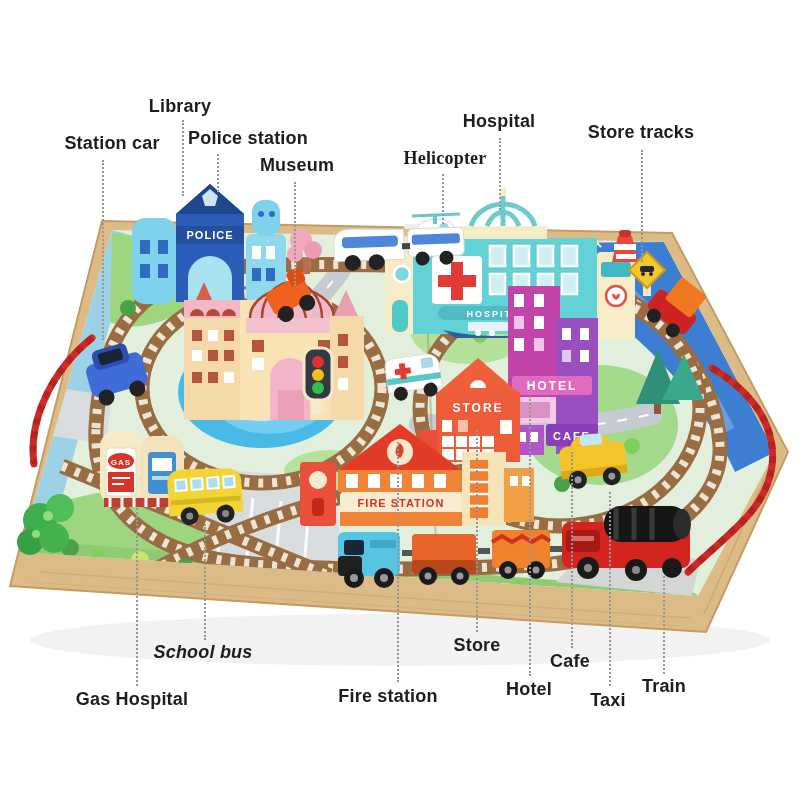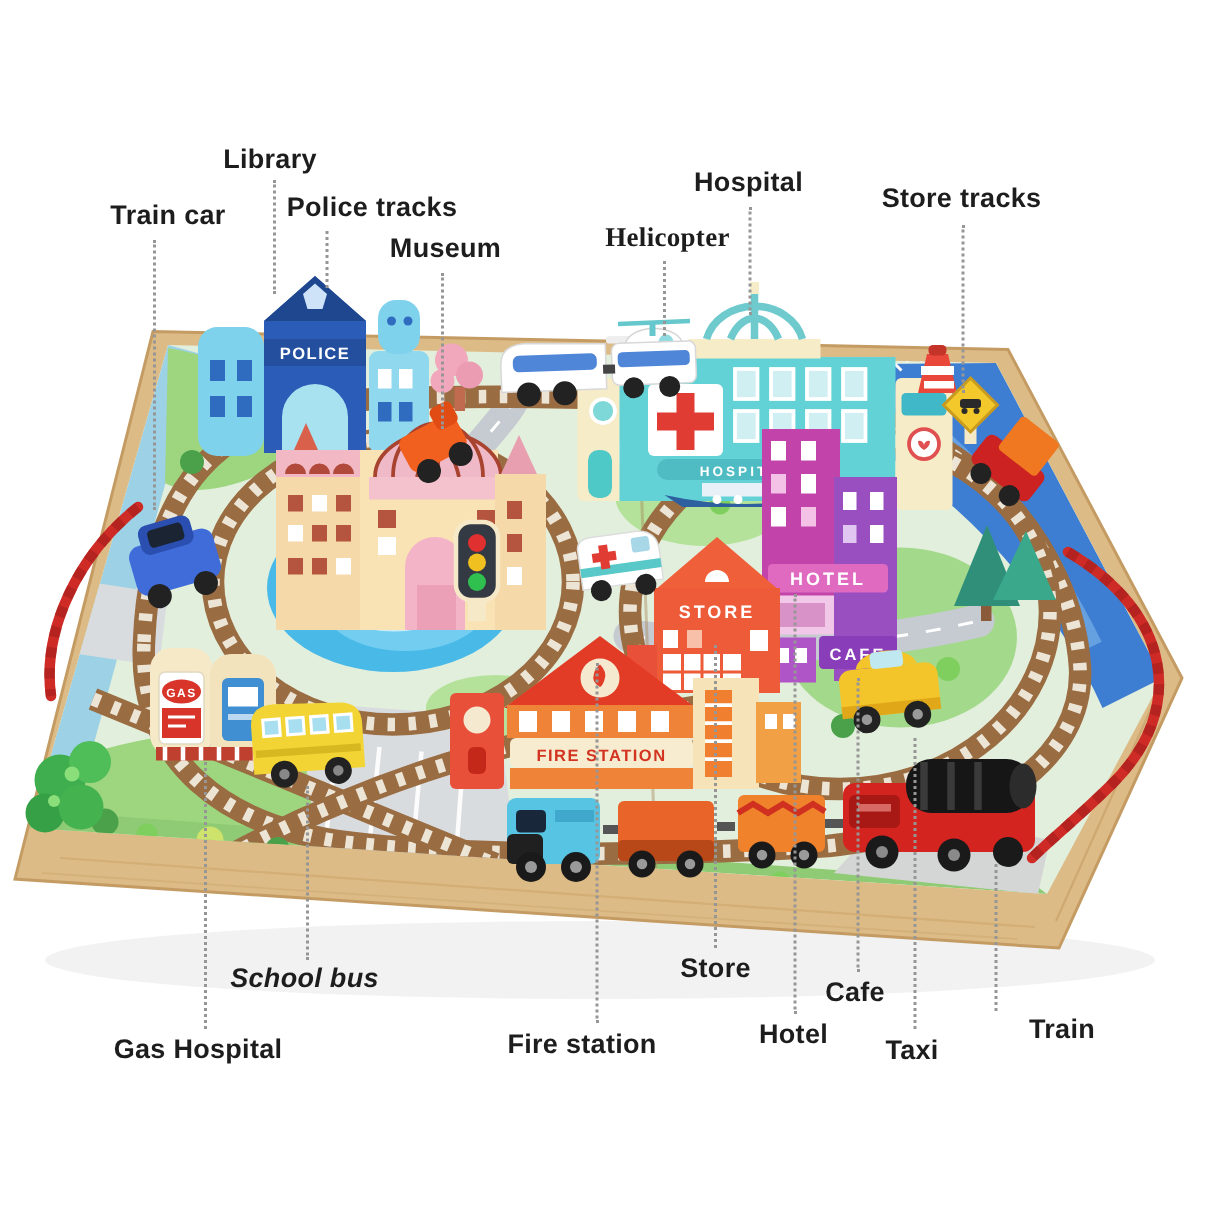--- a/index.html
+++ b/index.html
@@ -455,34 +455,34 @@
       <circle cx="588" cy="568" r="11" fill="#1a1a1a"></circle>
           <circle cx="636" cy="570" r="11" fill="#1a1a1a"></circle>
           <circle cx="672" cy="568" r="10" fill="#1a1a1a"></circle>
       <circle cx="588" cy="568" r="4" fill="#8a8a8a"></circle>
           <circle cx="636" cy="570" r="4" fill="#8a8a8a"></circle>
     </g>
   </g>
 </svg>
 
   <div class="ann-label" style="left:180px;top:96px;"><span>Library</span></div>
-  <div class="ann-label" style="left:112px;top:133px;"><span>Train car</span></div>
-  <div class="ann-label" style="left:248px;top:128px;"><span>Police tracks</span></div>
+  <div class="ann-label" style="left:112px;top:133px;"><span>Station car</span></div>
+  <div class="ann-label" style="left:248px;top:128px;"><span>Police station</span></div>
   <div class="ann-label" style="left:297px;top:155px;"><span>Museum</span></div>
   <div class="ann-label" style="left:499px;top:111px;"><span>Hospital</span></div>
   <div class="ann-label" style="left:445px;top:148px;font-family:Liberation Serif, serif;"><span>Helicopter</span></div>
   <div class="ann-label" style="left:641px;top:122px;"><span>Store tracks</span></div>
   <div class="ann-label" style="left:203px;top:642px;font-style:italic;"><span>School bus</span></div>
   <div class="ann-label" style="left:132px;top:689px;"><span>Gas Hospital</span></div>
   <div class="ann-label" style="left:388px;top:686px;"><span>Fire station</span></div>
   <div class="ann-label" style="left:477px;top:635px;"><span>Store</span></div>
   <div class="ann-label" style="left:529px;top:679px;"><span>Hotel</span></div>
   <div class="ann-label" style="left:570px;top:651px;"><span>Cafe</span></div>
   <div class="ann-label" style="left:608px;top:690px;text-align:center;"><span>Taxi</span></div>
-  <div class="ann-label" style="left:664px;top:676px;margin-left:44px;"><span>Train</span></div>
+  <div class="ann-label" style="left:664px;top:676px;"><span>Train</span></div>
 
   <div class="leader" style="left:182px;top:120px;height:76px;"></div>
   <div class="leader" style="left:102px;top:160px;height:180px;"></div>
   <div class="leader" style="left:217px;top:154px;height:38px;"></div>
   <div class="leader" style="left:294px;top:182px;height:104px;"></div>
   <div class="leader" style="left:499px;top:138px;height:72px;"></div>
   <div class="leader" style="left:442px;top:174px;height:50px;"></div>
   <div class="leader" style="left:641px;top:150px;height:112px;"></div>
   <div class="leader" style="left:204px;top:524px;height:116px;"></div>
   <div class="leader" style="left:136px;top:508px;height:178px;"></div>

